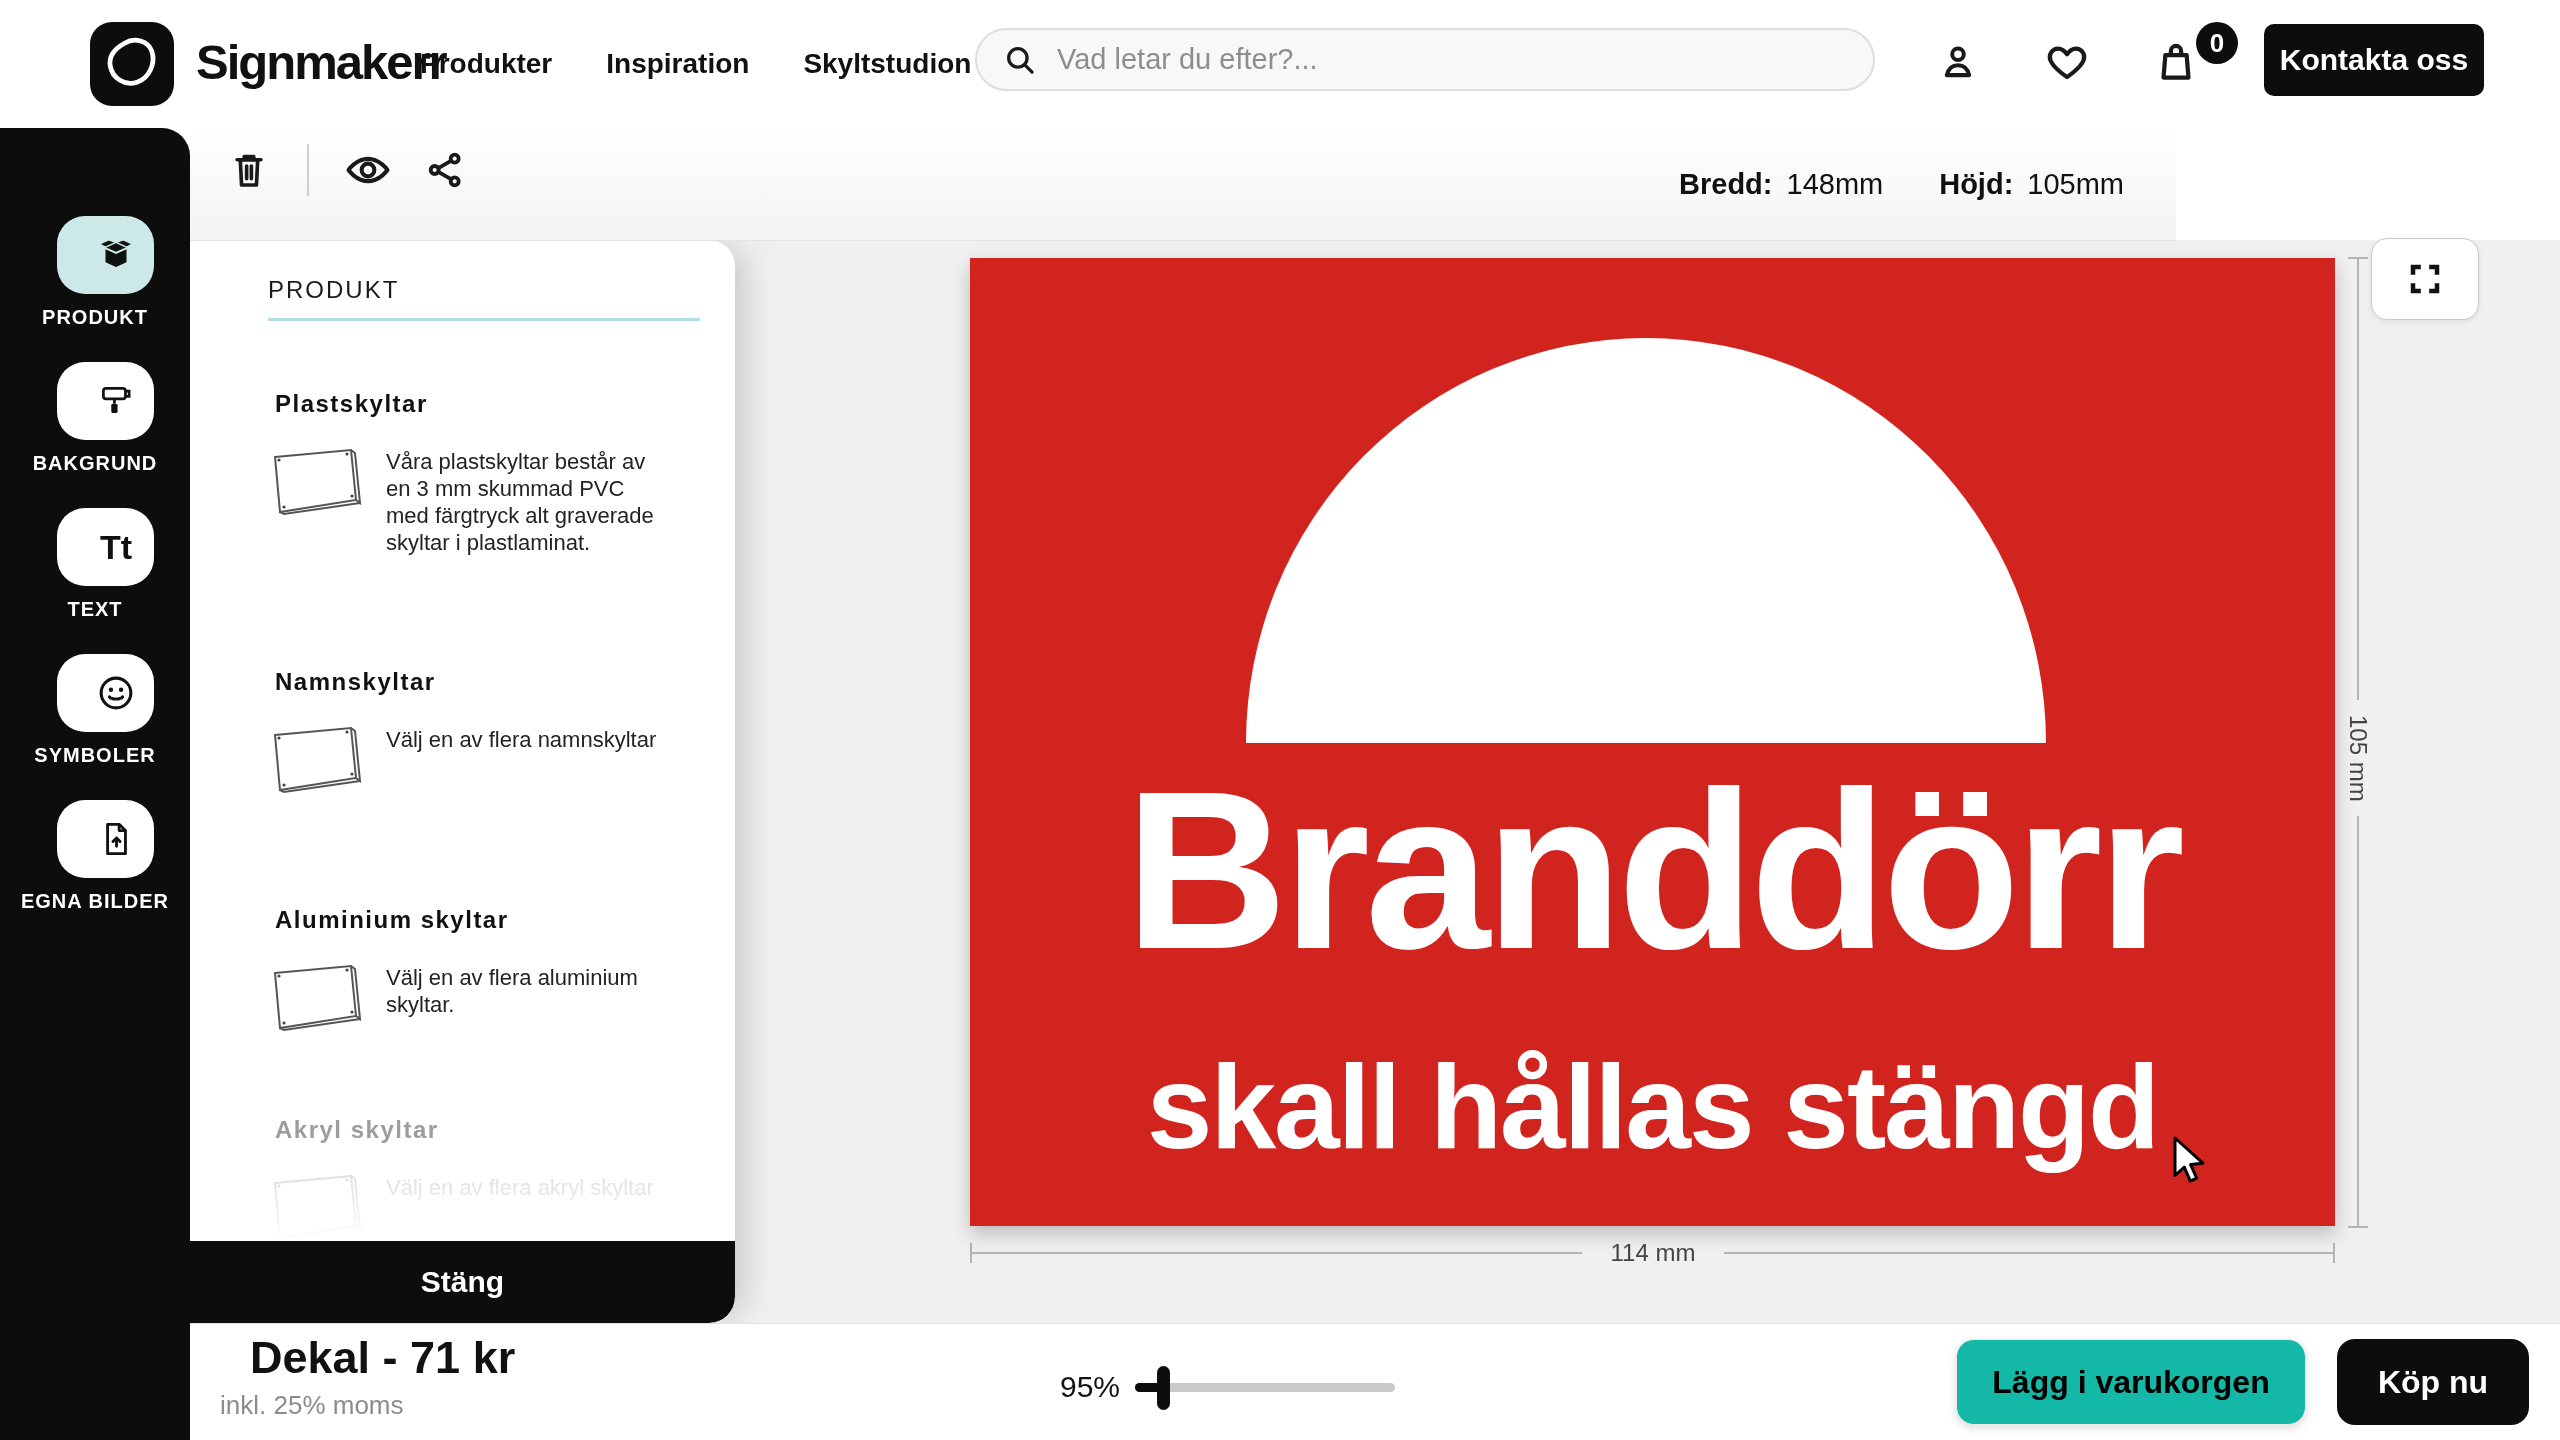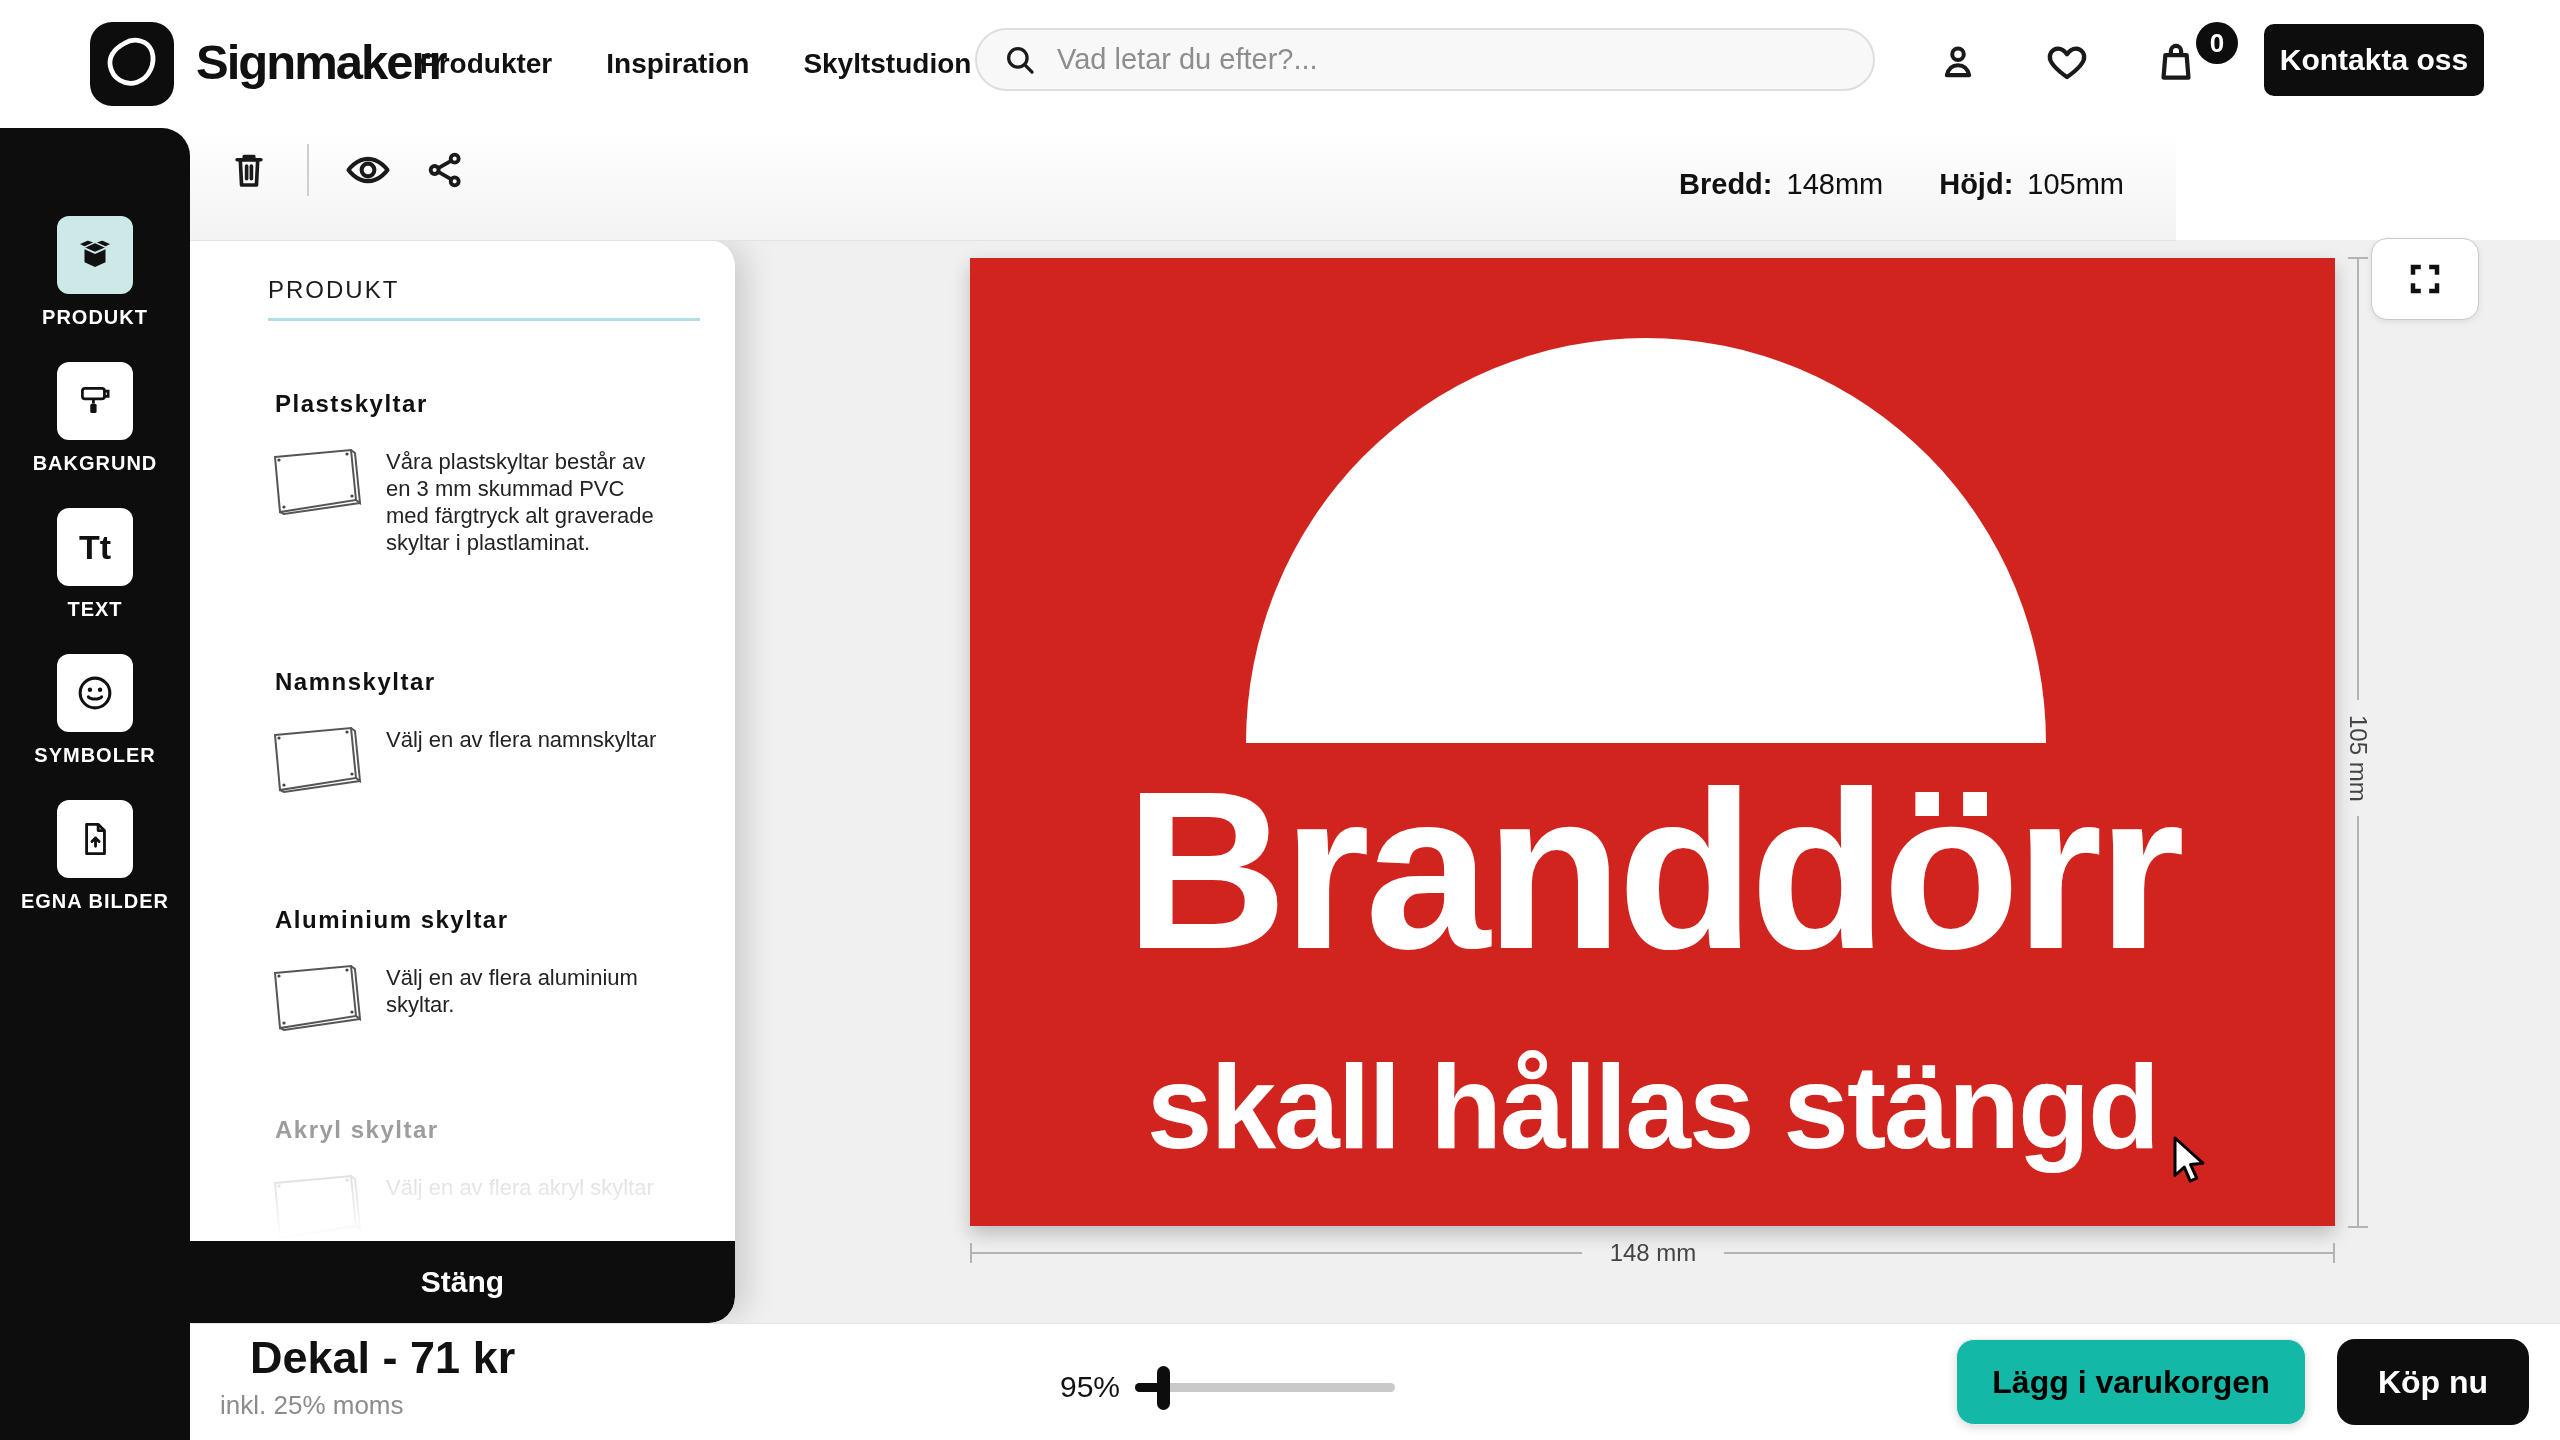--- a/index.html
+++ b/index.html
@@ -22,22 +22,22 @@
   .search input::placeholder{color:#8d8d8d;}
   .hicon{top:36px;width:52px;height:52px;display:flex;align-items:center;justify-content:center;cursor:pointer;}
   .badge{left:2196px;top:22px;width:42px;height:42px;background:#0d0d0d;border-radius:50%;
     color:#fff;font-size:26px;font-weight:700;display:flex;align-items:center;justify-content:center;z-index:2;}
   .contact-btn{left:2264px;top:24px;width:220px;height:72px;background:#0d0d0d;color:#fff;
     border:0;border-radius:10px;font-size:30px;font-weight:700;font-family:inherit;cursor:pointer;}
 
   
   .rail{left:0;top:128px;width:190px;height:1312px;background:#0d0d0d;border-top-right-radius:28px;z-index:20;}
   .rail-item{position:absolute;left:0;width:190px;text-align:center;cursor:pointer;}
-  .tile{position:absolute;left:57px;width:76px;height:78px;border-radius:12px;background:#fff;
-    display:flex;align-items:center;justify-content:center;}
+  .tile{position:absolute;left:57px;width:76px;height:78px;border-radius:28px;background:#fff;
+    display:flex;align-items:center;justify-content:center;padding-left:21px;}
   .tile.active{background:#cde9e7;}
   .rail-label{position:absolute;left:0;width:190px;color:#fff;font-size:20px;font-weight:700;letter-spacing:1px;}
   .t1{top:88px}.l1{top:178px}.t2{top:234px}.l2{top:324px}.t3{top:380px}.l3{top:470px}
   .t4{top:526px}.l4{top:616px}.t5{top:672px}.l5{top:762px}
   .tt-glyph{font-size:34px;font-weight:800;color:#111;}
 
   
   .toolbar{left:190px;top:128px;width:1986px;height:112px;z-index:10;
     background:linear-gradient(#ffffff,#f3f3f3);border-bottom:1px solid #e3e3e3;}
   .tool-btn{position:absolute;top:18px;width:48px;height:48px;display:flex;align-items:center;
@@ -260,21 +260,21 @@
   <div class="abs dim vseg1"></div>
   <div class="abs dim vseg2"></div>
   <div class="abs dim vtick vt1"></div>
   <div class="abs dim vtick vt2"></div>
   <div class="abs vlabel">105 mm</div>
 
   <div class="abs dim hseg1"></div>
   <div class="abs dim hseg2"></div>
   <div class="abs dim htick ht1"></div>
   <div class="abs dim htick ht2"></div>
-  <div class="abs hlabel">148 mm</div>
+  <div class="abs hlabel">114 mm</div>
 
   <svg class="abs cursor" width="40" height="48" viewBox="0 0 26 32">
     <path d="M3 2v25l6.2-5.6 4 9.3 4.3-1.9-4.1-9.1 8.2-.9z" fill="#fff" stroke="#000" stroke-width="2" stroke-linejoin="round"></path>
   </svg>
 </div>
 
 <div class="abs panel">
   <div class="panel-title">PRODUKT</div>
   <div class="panel-rule"></div>
 

